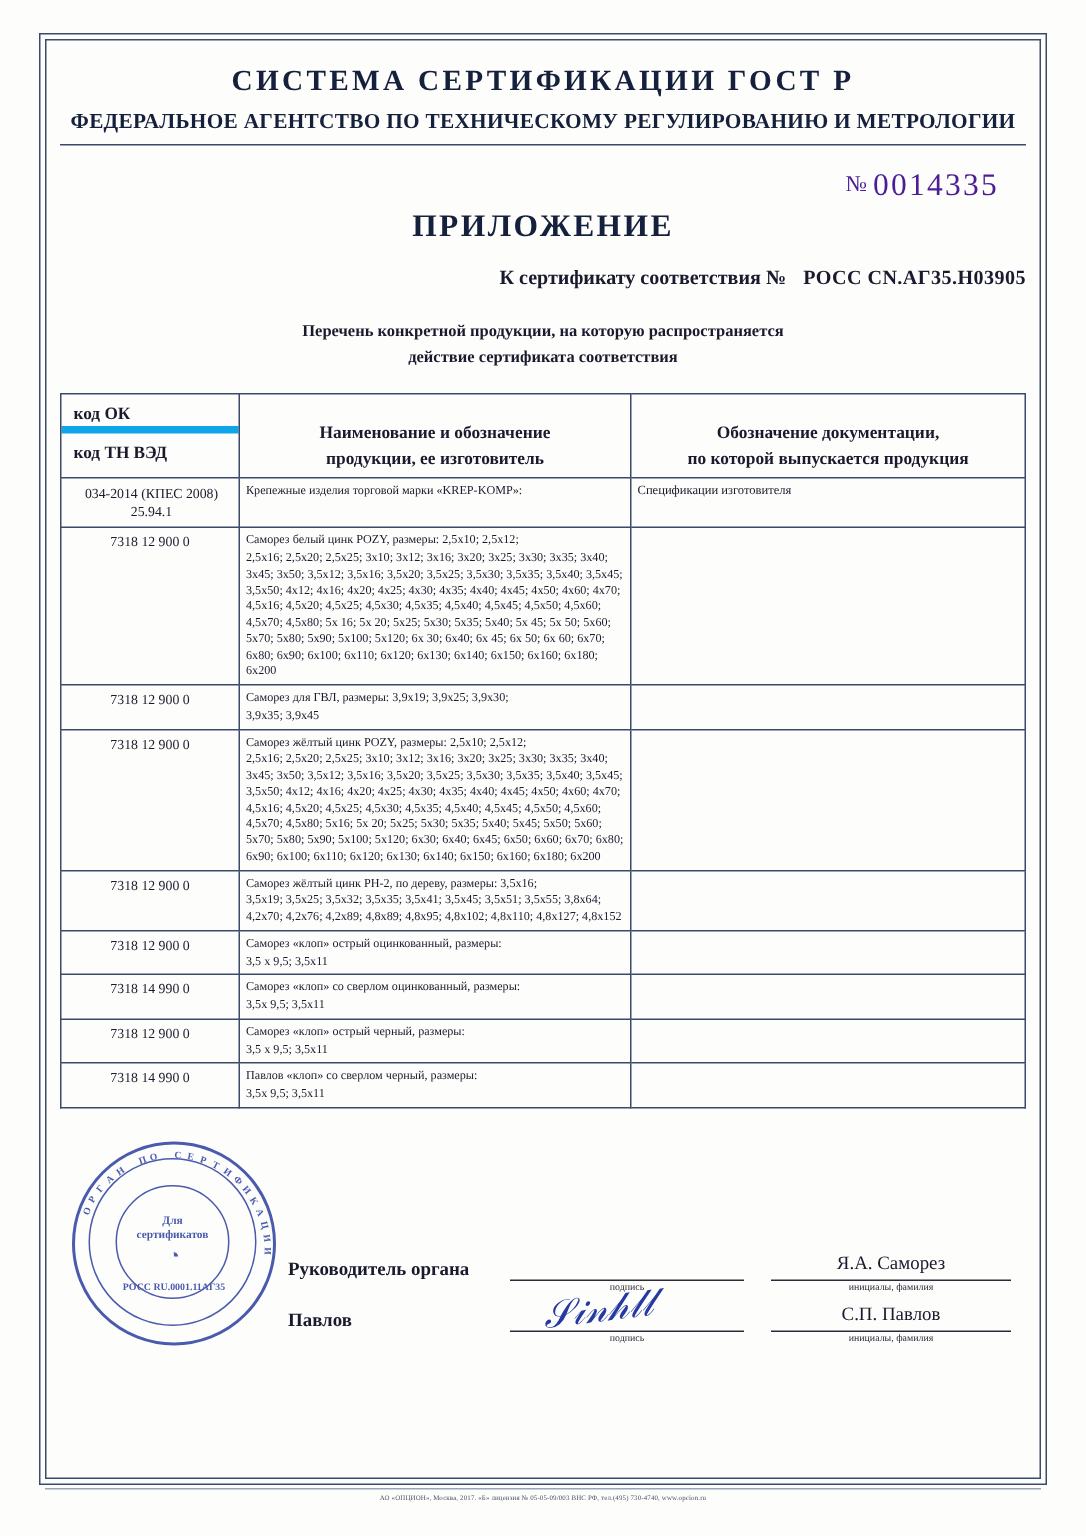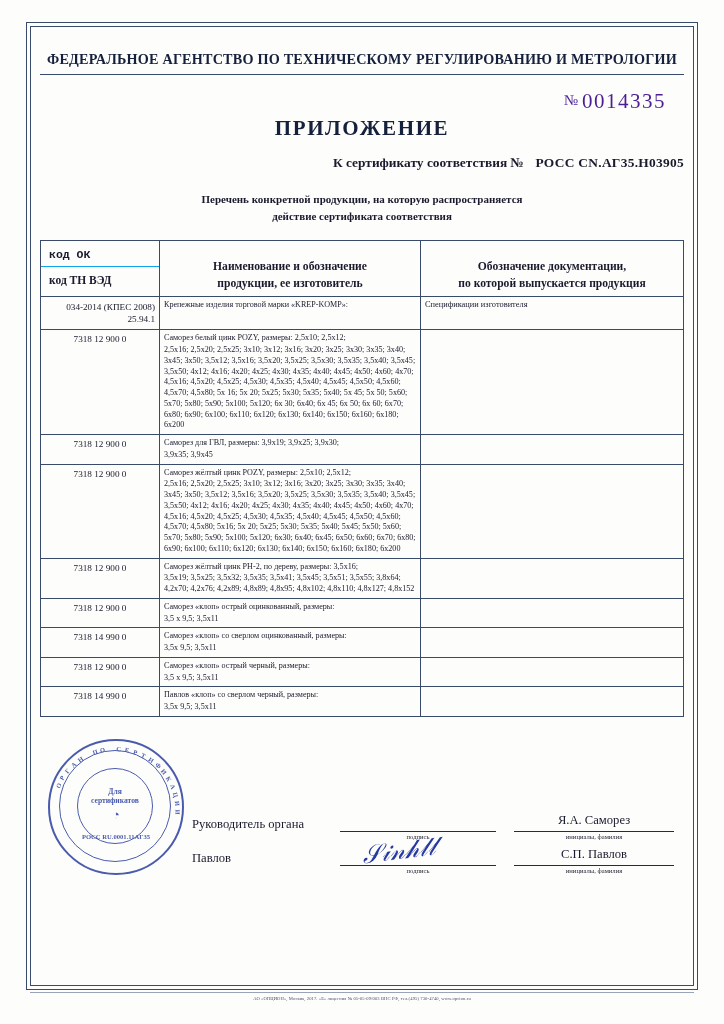--- a/index.html
+++ b/index.html
@@ -122,24 +122,23 @@
   .hdr-left {
     width: 118px;
     padding: 0 !important;
   }
   .hdr-left .cell {
     padding: 7px 8px;
     font-size: 11.5px;
     font-weight: bold;
   }
   .hdr-left .cell.top {
-    border-bottom: 1px solid #0ea5e9;
+    border-bottom: 5px solid #0ea5e9;
     height: 26px;
     box-sizing: border-box;
-    font-family: Liberation Mono, monospace;
   }
   .hdr-mid {
     width: 252px;
     text-align: center;
     font-size: 11.6px;
     font-weight: bold;
     padding-top: 18px !important;
     line-height: 1.45;
   }
   .hdr-right {
@@ -150,21 +149,21 @@
     line-height: 1.45;
   }
   td.code {
     font-size: 9.2px;
     text-align: center;
     vertical-align: middle;
     line-height: 1.4;
   }
   td.code.topcode {
     vertical-align: top;
-    text-align: right;
+    text-align: center;
     padding-left: 6px;
     padding-top: 4px;
   }
   td.desc {
     font-size: 8.1px;
     line-height: 1.33;
   }
   td.docs {
     font-size: 8.4px;
     padding-left: 6px;
@@ -245,21 +244,21 @@
     position: absolute;
     left: 56px; top: 66px;
     width: 20px; height: 16px;
     color: #2b3fa0;
     font-size: 13px;
     text-align: center;
   }
   .sig-role {
     position: absolute;
     font-size: 12.6px;
-    font-weight: normal;
+    font-weight: bold;
   }
   .role-1 { left: 152px; top: 74px; }
   .role-2 { left: 152px; top: 108px; }
   .sig-line {
     position: absolute;
     border-bottom: 1px solid #2a2a3a;
     height: 0;
   }
   .line-1 { left: 300px; top: 88px; width: 156px; }
   .line-2 { left: 300px; top: 122px; width: 156px; }
@@ -313,20 +312,21 @@
 </head>
 <body>
 
 <div class="page">
   <div class="outer-border"></div>
   <div class="inner-border"></div>
 
   <div class="content">
 
     <div class="title-block">
+      <div class="title-main">СИСТЕМА СЕРТИФИКАЦИИ ГОСТ Р</div>
       <div class="title-sub">ФЕДЕРАЛЬНОЕ АГЕНТСТВО ПО ТЕХНИЧЕСКОМУ РЕГУЛИРОВАНИЮ И МЕТРОЛОГИИ</div>
       <div class="rule"></div>
     </div>
 
     <div class="number-row">
       <span class="nlabel">№</span><span class="nval">0014335</span>
     </div>
 
     <div class="prilozhenie">ПРИЛОЖЕНИЕ</div>
 

